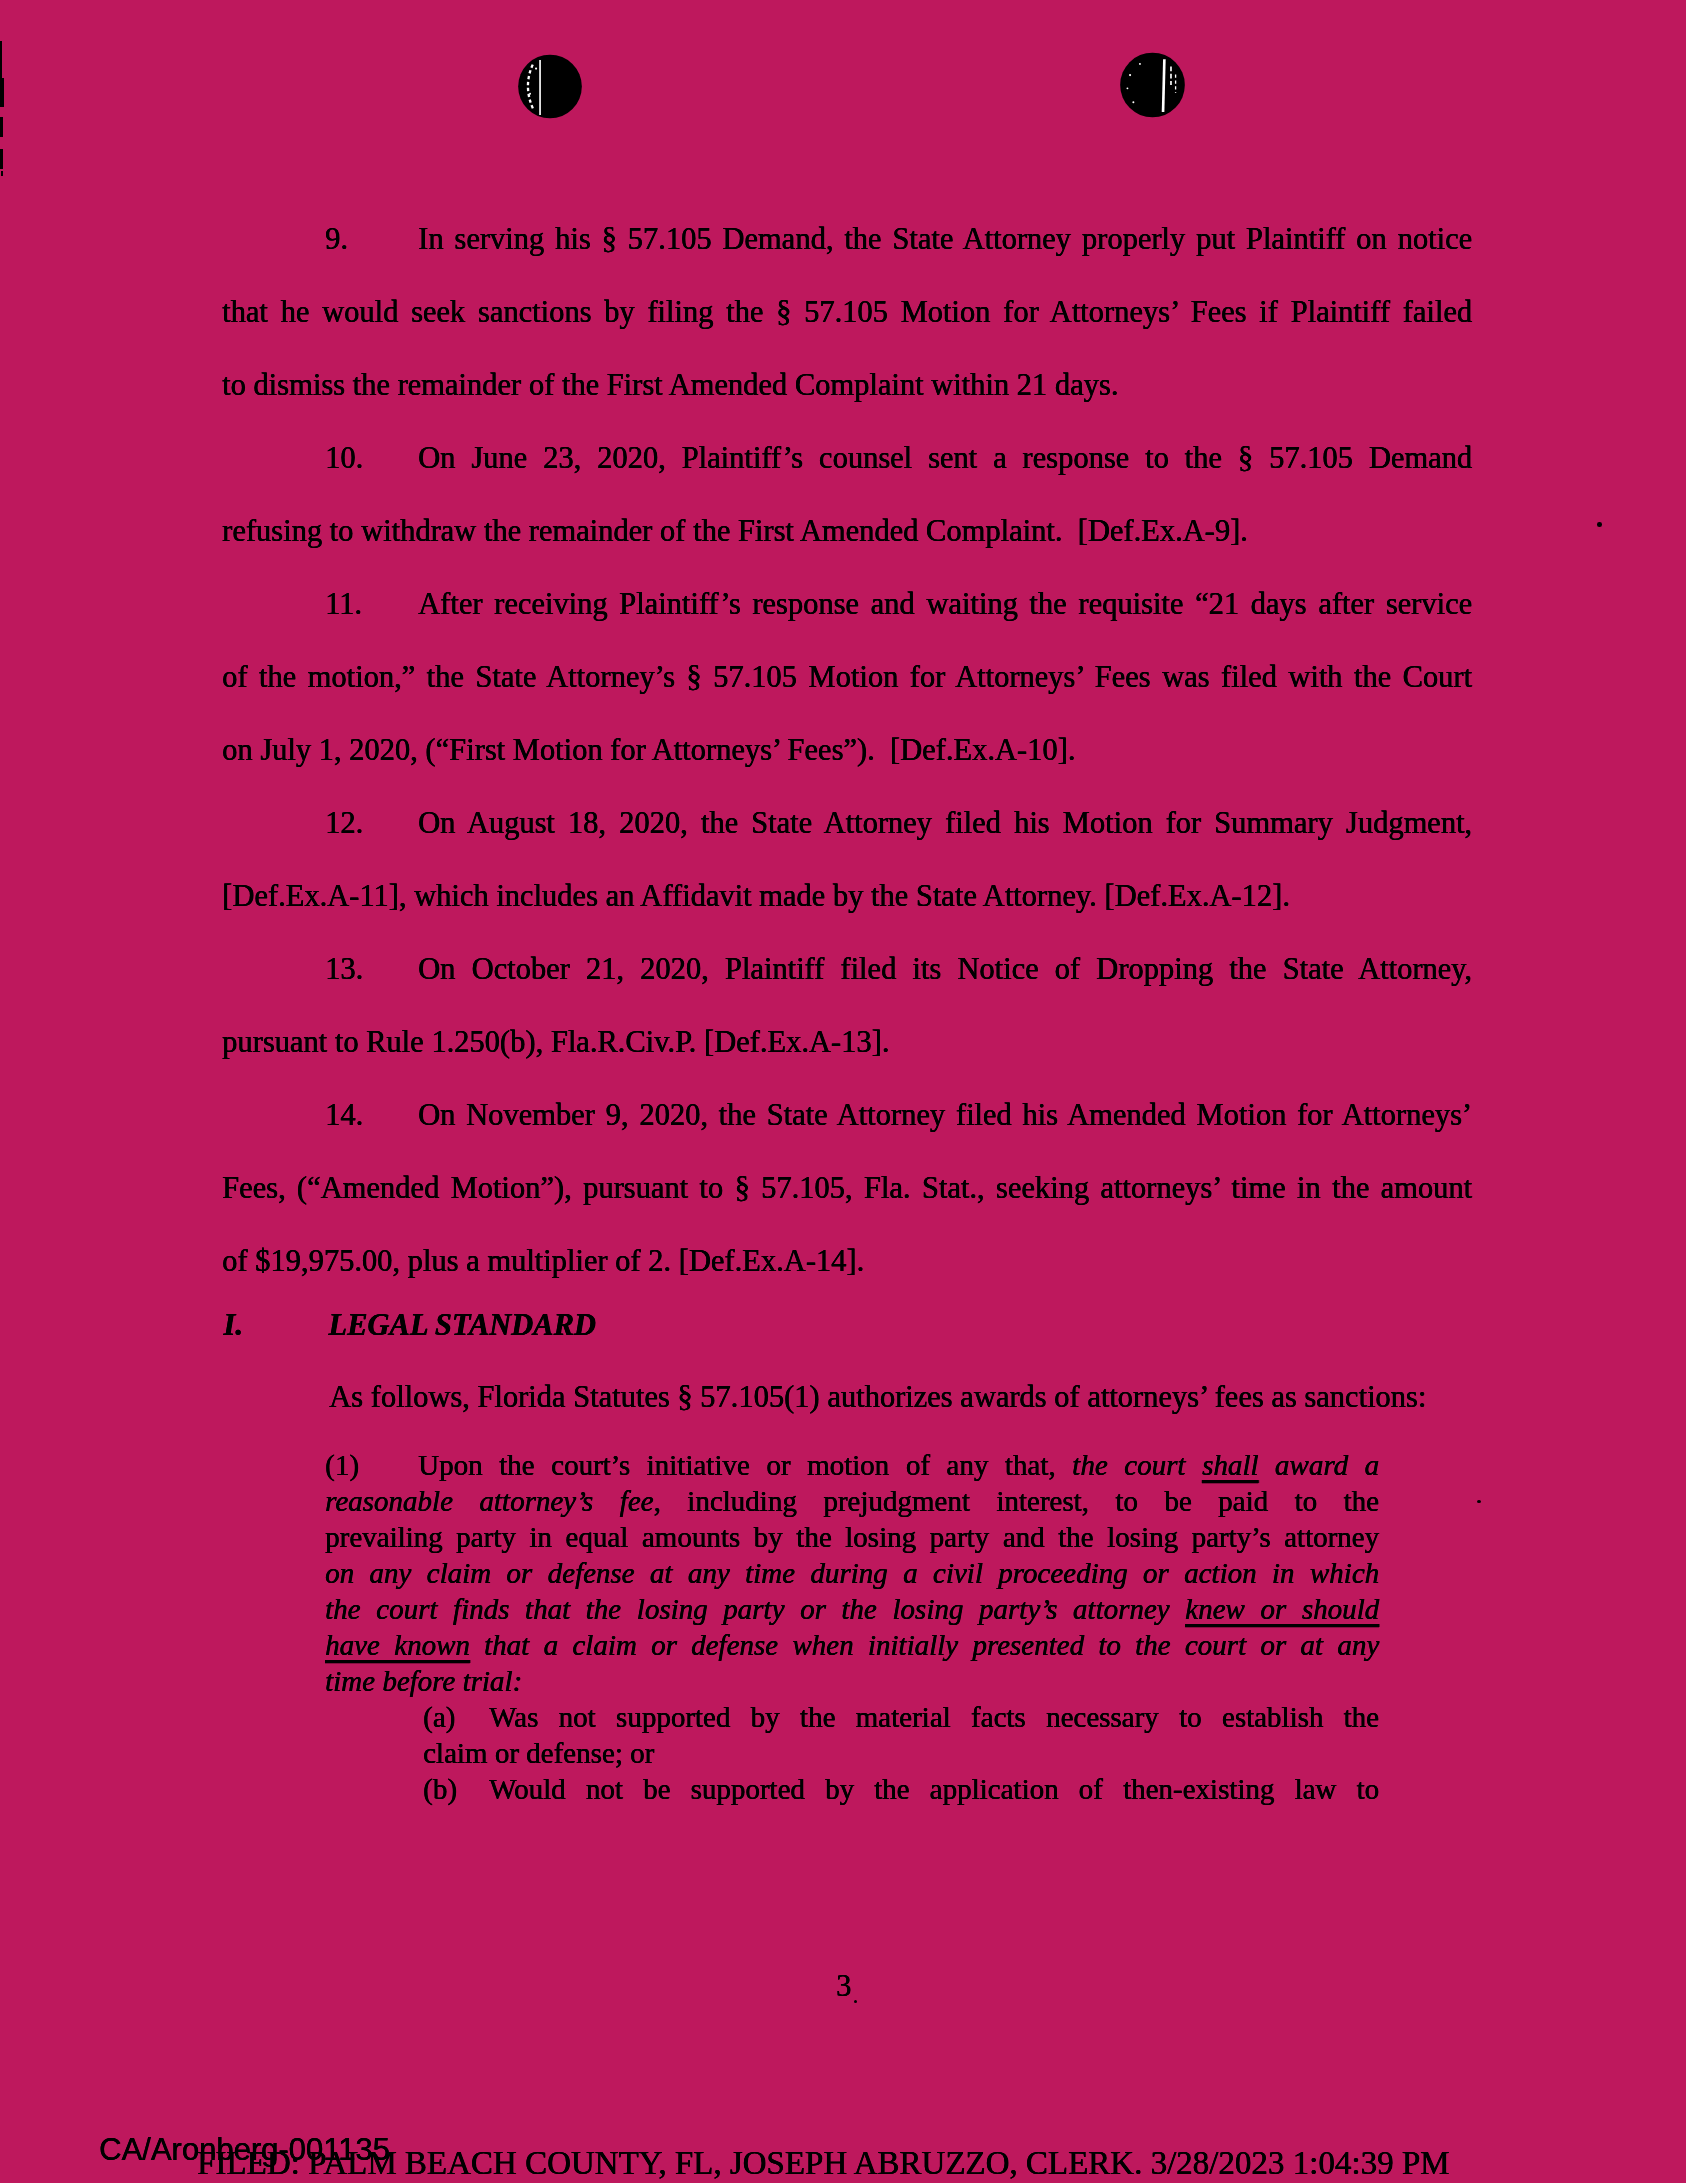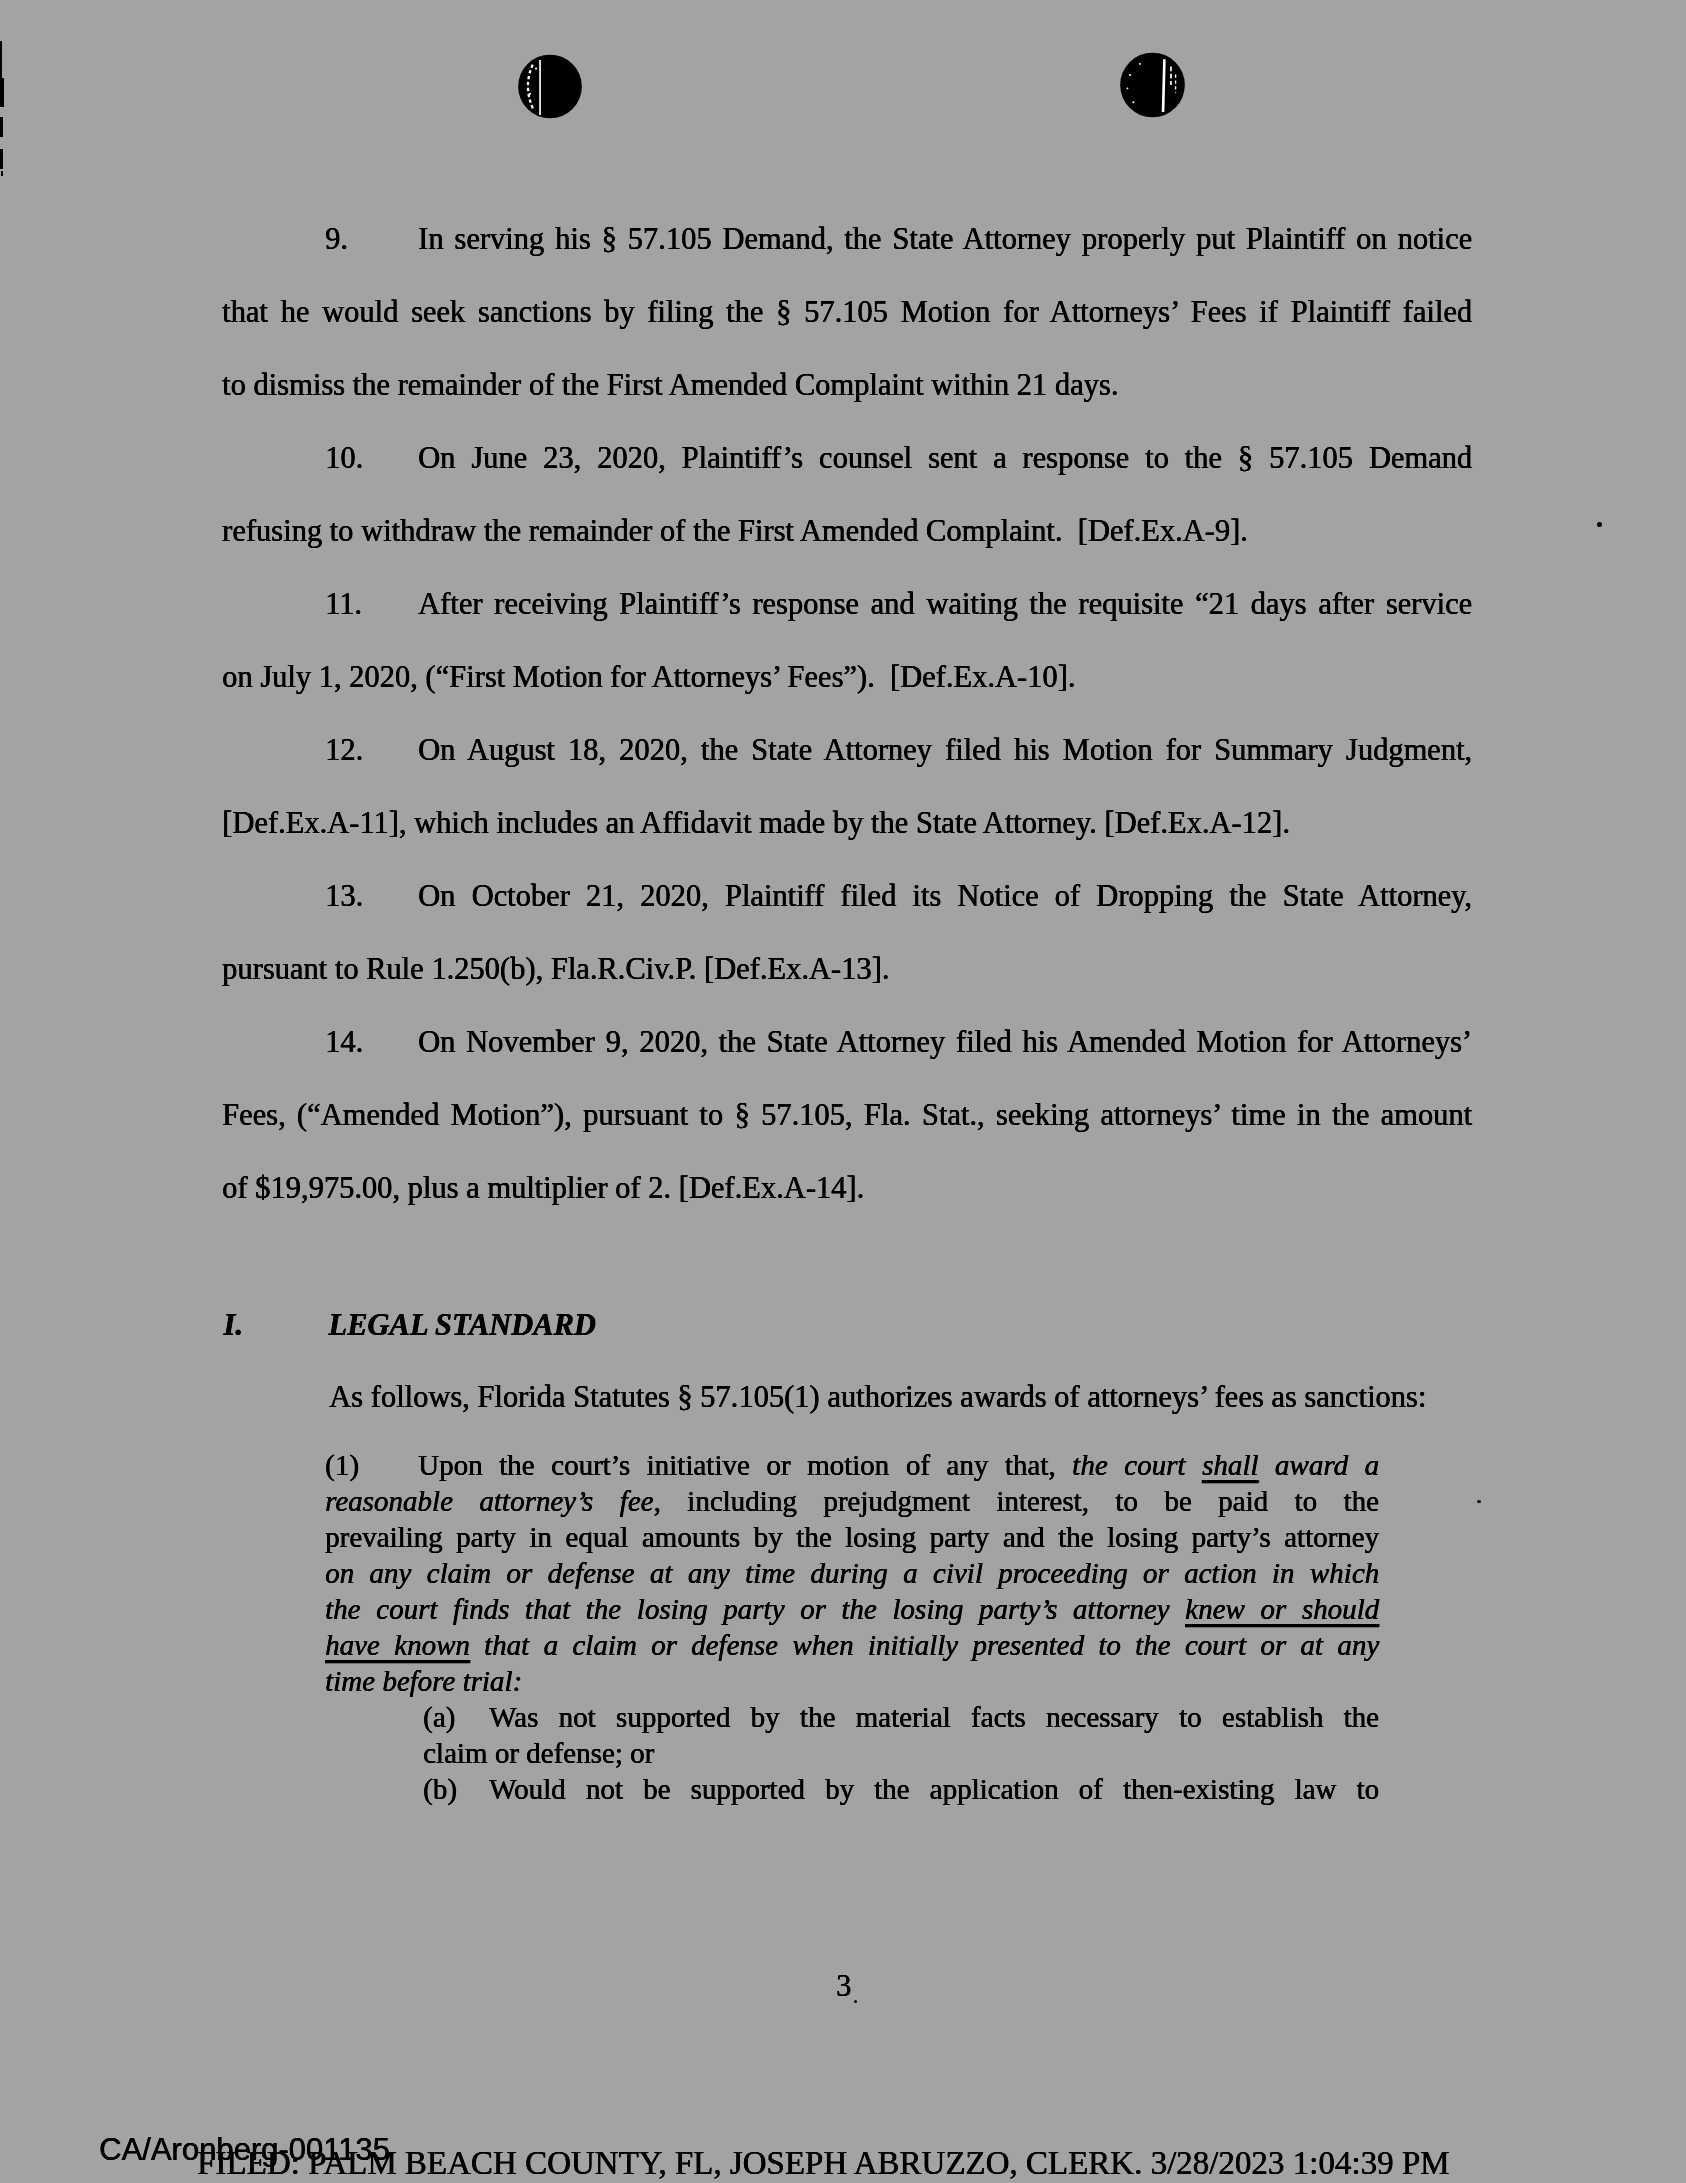--- a/index.html
+++ b/index.html
@@ -1,21 +1,21 @@
 <!DOCTYPE html>
 <html style="font-size:10.6px"><head>
 <meta charset="utf-8">
 <style>
   html,body{margin:0;padding:0;}
   body{
     width:1687px;height:2183px;background:#ffffff;color:#000;
     font-family:"Liberation Serif","DejaVu Serif",serif;
     position:relative;overflow:hidden;
   }
-  .page{position:absolute;inset:0;background:#a3a3a3;}
+  .page{position:absolute;inset:0;background:#be185d;}
   .inky{text-shadow:0.5px 0 0 #000, 0 0.3px 0 #000;}
 
   
   #body-paragraphs{
     position:absolute;left:222px;top:203px;width:1250px;
     font-size:30.5px;line-height:73px;
   }
   .bline{height:73px;white-space:normal;}
   .bline.just{text-align:justify;text-align-last:justify;}
   .bline.first{padding-left:103px;}
@@ -100,20 +100,21 @@
   <div class="speck" style="left:1477px;top:1500px;width:4px;height:3.3px;"></div>
   <div class="speck" style="left:854px;top:2000px;width:3.3px;height:3.3px;"></div>
 
   <div id="body-paragraphs" class="inky">
       <div class="bline just first"><span class="pnum">9.</span>In serving his § 57.105 Demand, the State Attorney properly put Plaintiff on notice</div>
       <div class="bline just">that he would seek sanctions by filing the § 57.105 Motion for Attorneys’ Fees if Plaintiff failed</div>
       <div class="bline">to dismiss the remainder of the First Amended Complaint within 21 days.</div>
       <div class="bline just first"><span class="pnum">10.</span>On June 23, 2020, Plaintiff’s counsel sent a response to the § 57.105 Demand</div>
       <div class="bline">refusing to withdraw the remainder of the First Amended Complaint.&nbsp; [Def.Ex.A-9].</div>
       <div class="bline just first"><span class="pnum">11.</span>After receiving Plaintiff’s response and waiting the requisite “21 days after service</div>
+      <div class="bline just">of the motion,” the State Attorney’s § 57.105 Motion for Attorneys’ Fees was filed with the Court</div>
       <div class="bline">on July 1, 2020, (“First Motion for Attorneys’ Fees”).&nbsp; [Def.Ex.A-10].</div>
       <div class="bline just first"><span class="pnum">12.</span>On August 18, 2020, the State Attorney filed his Motion for Summary Judgment,</div>
       <div class="bline">[Def.Ex.A-11], which includes an Affidavit made by the State Attorney. [Def.Ex.A-12].</div>
       <div class="bline just first"><span class="pnum">13.</span>On October 21, 2020, Plaintiff filed its Notice of Dropping the State Attorney,</div>
       <div class="bline">pursuant to Rule 1.250(b), Fla.R.Civ.P. [Def.Ex.A-13].</div>
       <div class="bline just first"><span class="pnum">14.</span>On November 9, 2020, the State Attorney filed his Amended Motion for Attorneys’</div>
       <div class="bline just">Fees, (“Amended Motion”), pursuant to § 57.105, Fla. Stat., seeking attorneys’ time in the amount</div>
       <div class="bline">of $19,975.00, plus a multiplier of 2. [Def.Ex.A-14].</div>
     </div>
 

